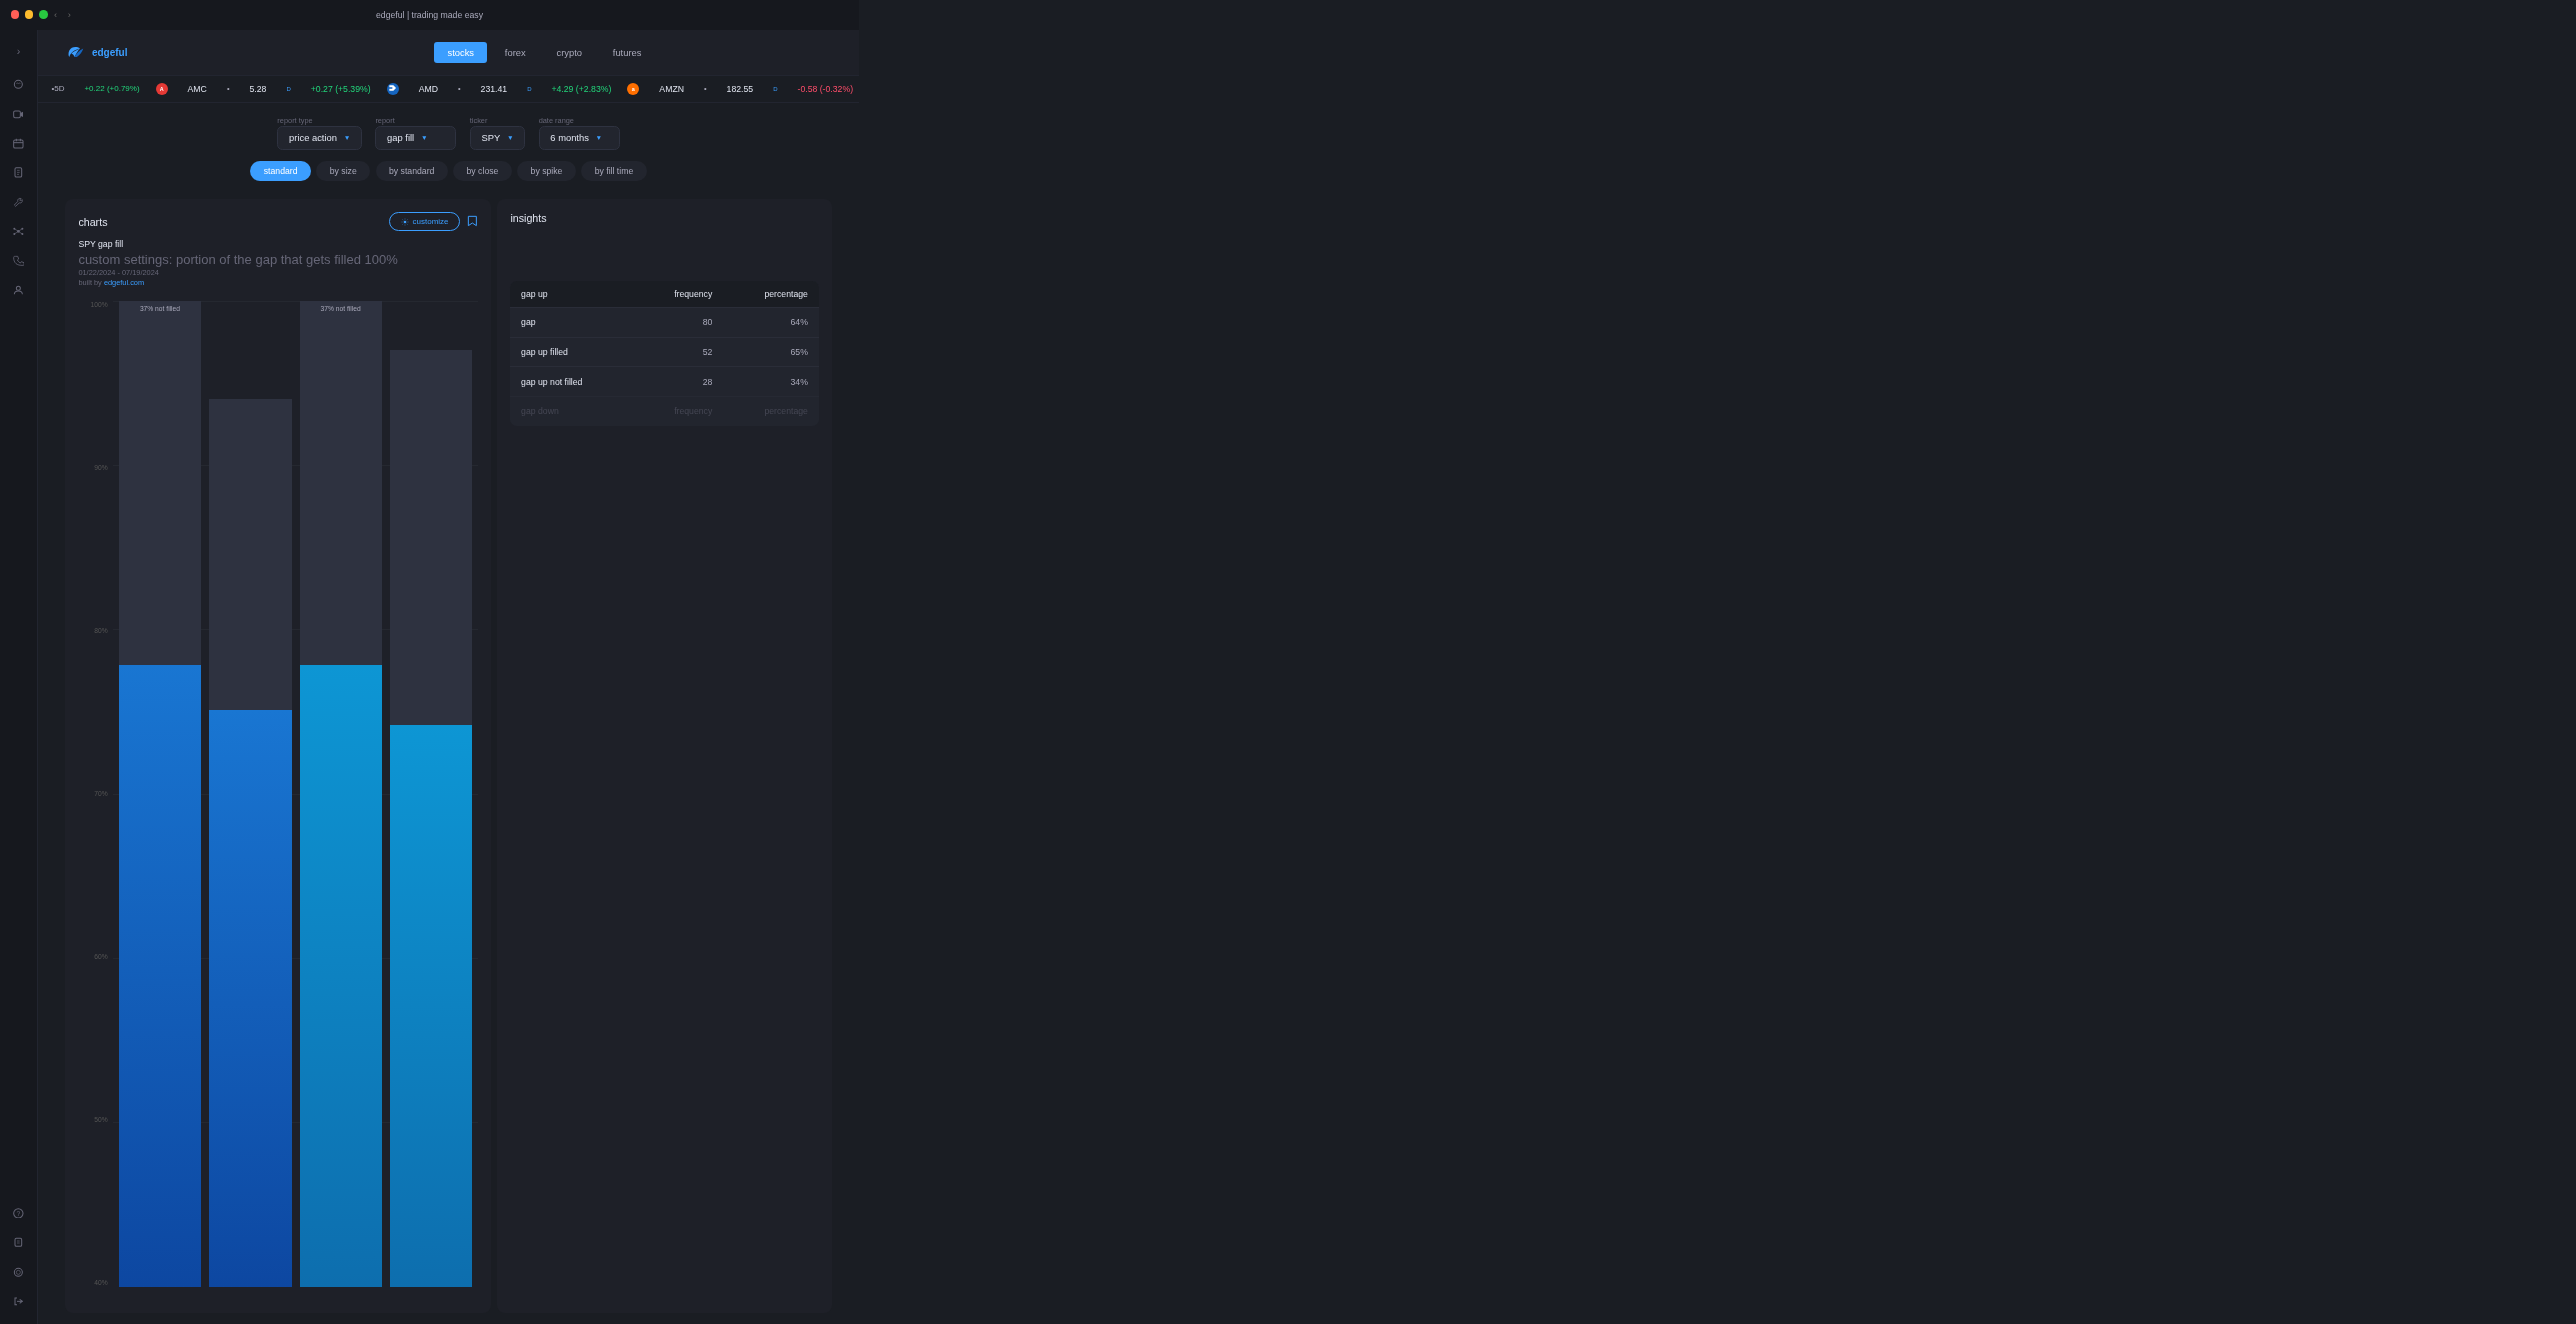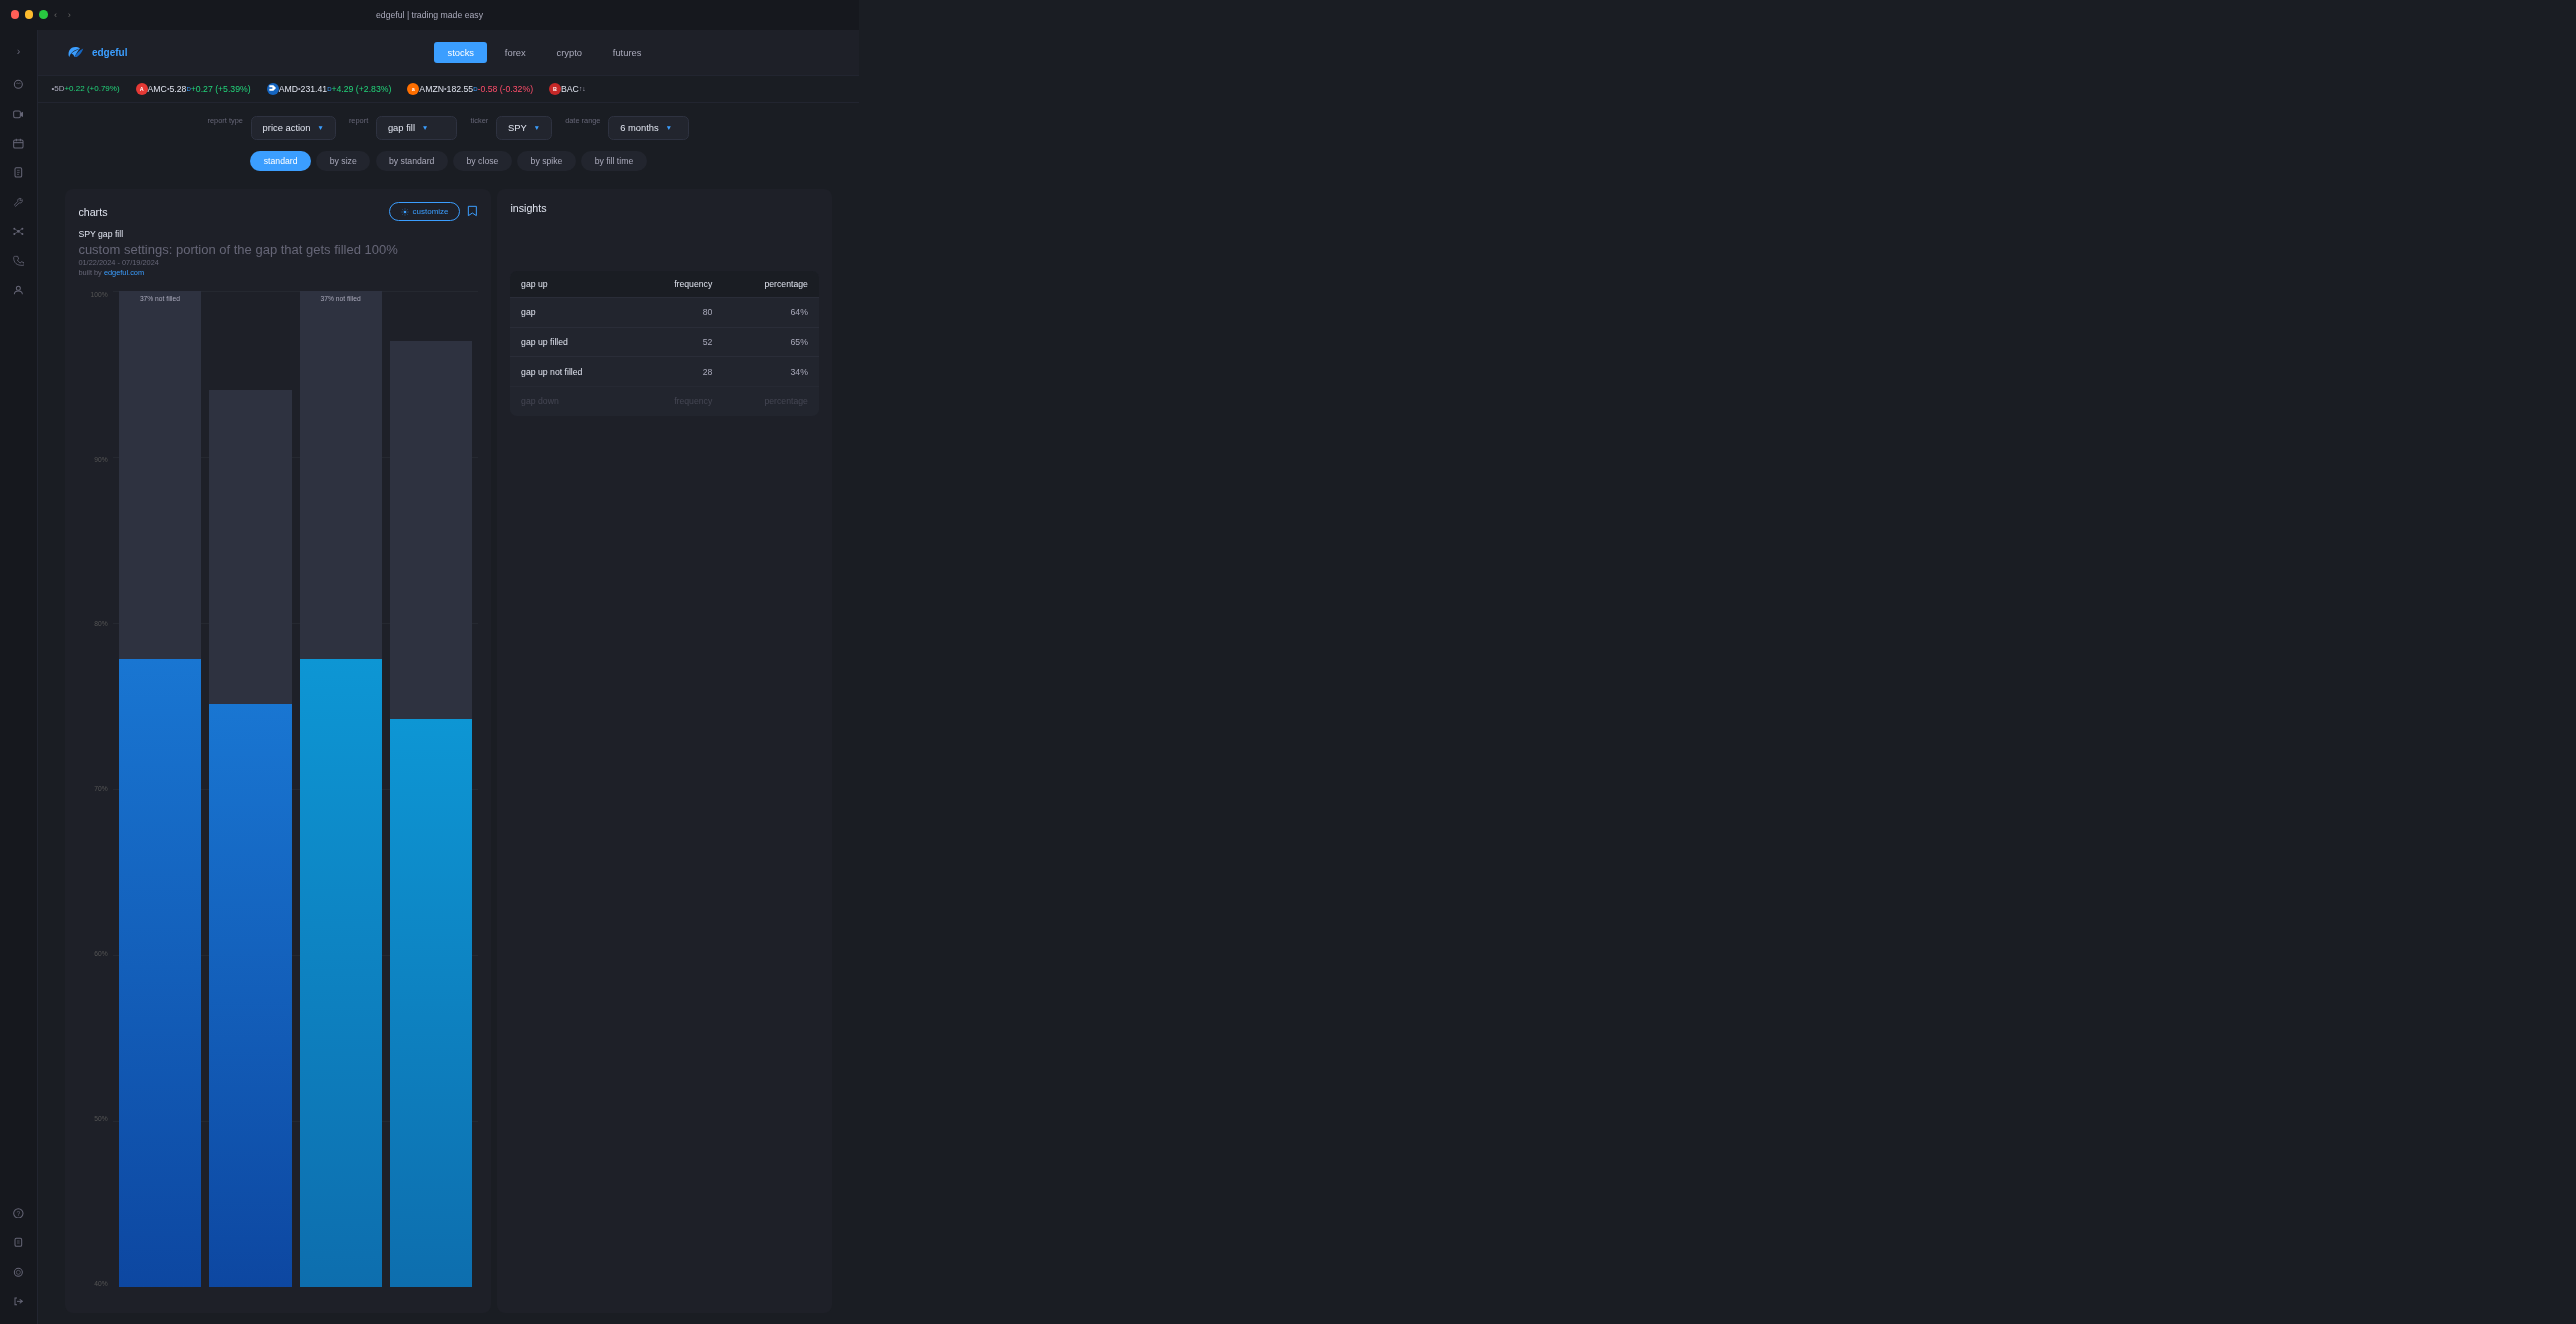--- a/index.html
+++ b/index.html
@@ -149,21 +149,21 @@
       display: flex;
       align-items: center;
       gap: 16px;
       overflow: hidden;
       border-bottom: 0.7px solid #222530;
       font-size: 8.7px;
     }
     .ticker-item {
       display: flex;
       align-items: center;
-      gap: 0;
+      gap: 20px;
       white-space: nowrap;
     }
     .ticker-logo {
       width: 12px;
       height: 12px;
       border-radius: 50%;
       display: flex;
       align-items: center;
       justify-content: center;
       font-size: 6px;
@@ -183,22 +183,22 @@
       align-items: center;
       gap: 10.7px;
     }
     .dropdowns-row {
       display: flex;
       gap: 13.4px;
       align-items: flex-end;
     }
     .dropdown-group {
       display: flex;
-      flex-direction: row;
-      gap: 8px;
+      flex-direction: column;
+      gap: 1px;
     }
     .dropdown-label {
       font-size: 7.4px;
       color: #667;
       text-transform: lowercase;
     }
     .dropdown-btn {
       background: #22252e;
       border: 0.7px solid #2e3240;
       border-radius: 5.4px;

